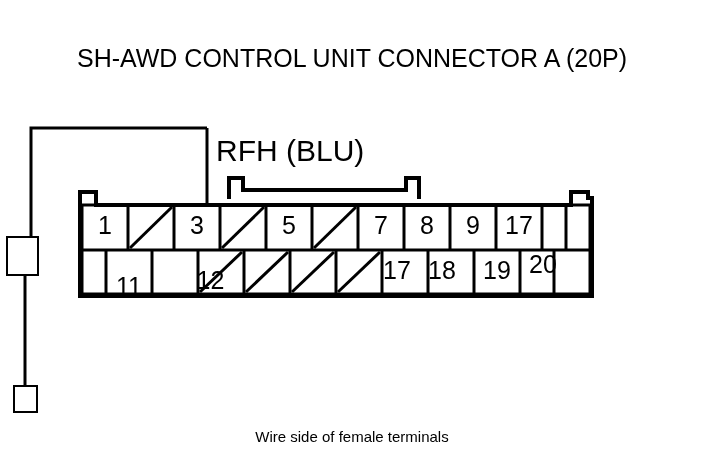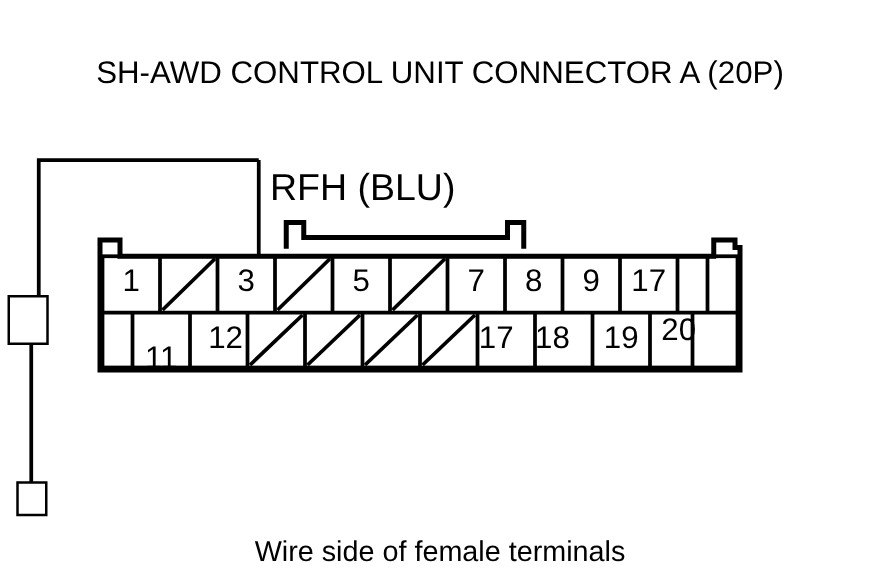--- a/index.html
+++ b/index.html
@@ -28,21 +28,21 @@
     letter-spacing: 0px;
     white-space: nowrap;
     margin-top: 36px;
   }
   .caption {
     position: absolute;
     left: 0;
     top: 428px;
     width: 704px;
     text-align: center;
-    font-size: 23px;
+    font-size: 15px;
     white-space: nowrap;
   }
   .wire-label {
     position: absolute;
     left: 216px;
     top: 134px;
     font-size: 30px;
     white-space: nowrap;
   }
   #diagram-svg {
@@ -133,21 +133,21 @@
 
   <div class="cellnum" style="left:82px;  top:213px; width:46px;">1</div>
   <div class="cellnum" style="left:174px; top:213px; width:46px;">3</div>
   <div class="cellnum" style="left:266px; top:213px; width:46px;">5</div>
   <div class="cellnum" style="left:358px; top:213px; width:46px;">7</div>
   <div class="cellnum" style="left:404px; top:213px; width:46px;">8</div>
   <div class="cellnum" style="left:450px; top:213px; width:46px;">9</div>
   <div class="cellnum" style="left:496px; top:213px; width:46px;">17</div>
 
   <div class="cellnum" style="left:106px; top:258px; width:46px;margin-top:16px;">11</div>
-  <div class="cellnum" style="left:152px; top:258px; width:57px;">12</div>
+  <div class="cellnum" style="left:152px; top:268px; width:57px;padding-left:30px;">12</div>
   <div class="cellnum" style="left:382px; top:258px; width:30px;">17</div>
   <div class="cellnum" style="left:428px; top:258px; width:24px;">18</div>
   <div class="cellnum" style="left:474px; top:258px; width:46px;text-align:center;">19</div>
   <div class="cellnum" style="left:520px; top:252px; width:46px;">20</div>
 
   <div class="caption">Wire side of female terminals</div>
 
 </div>
 
 </body></html>

